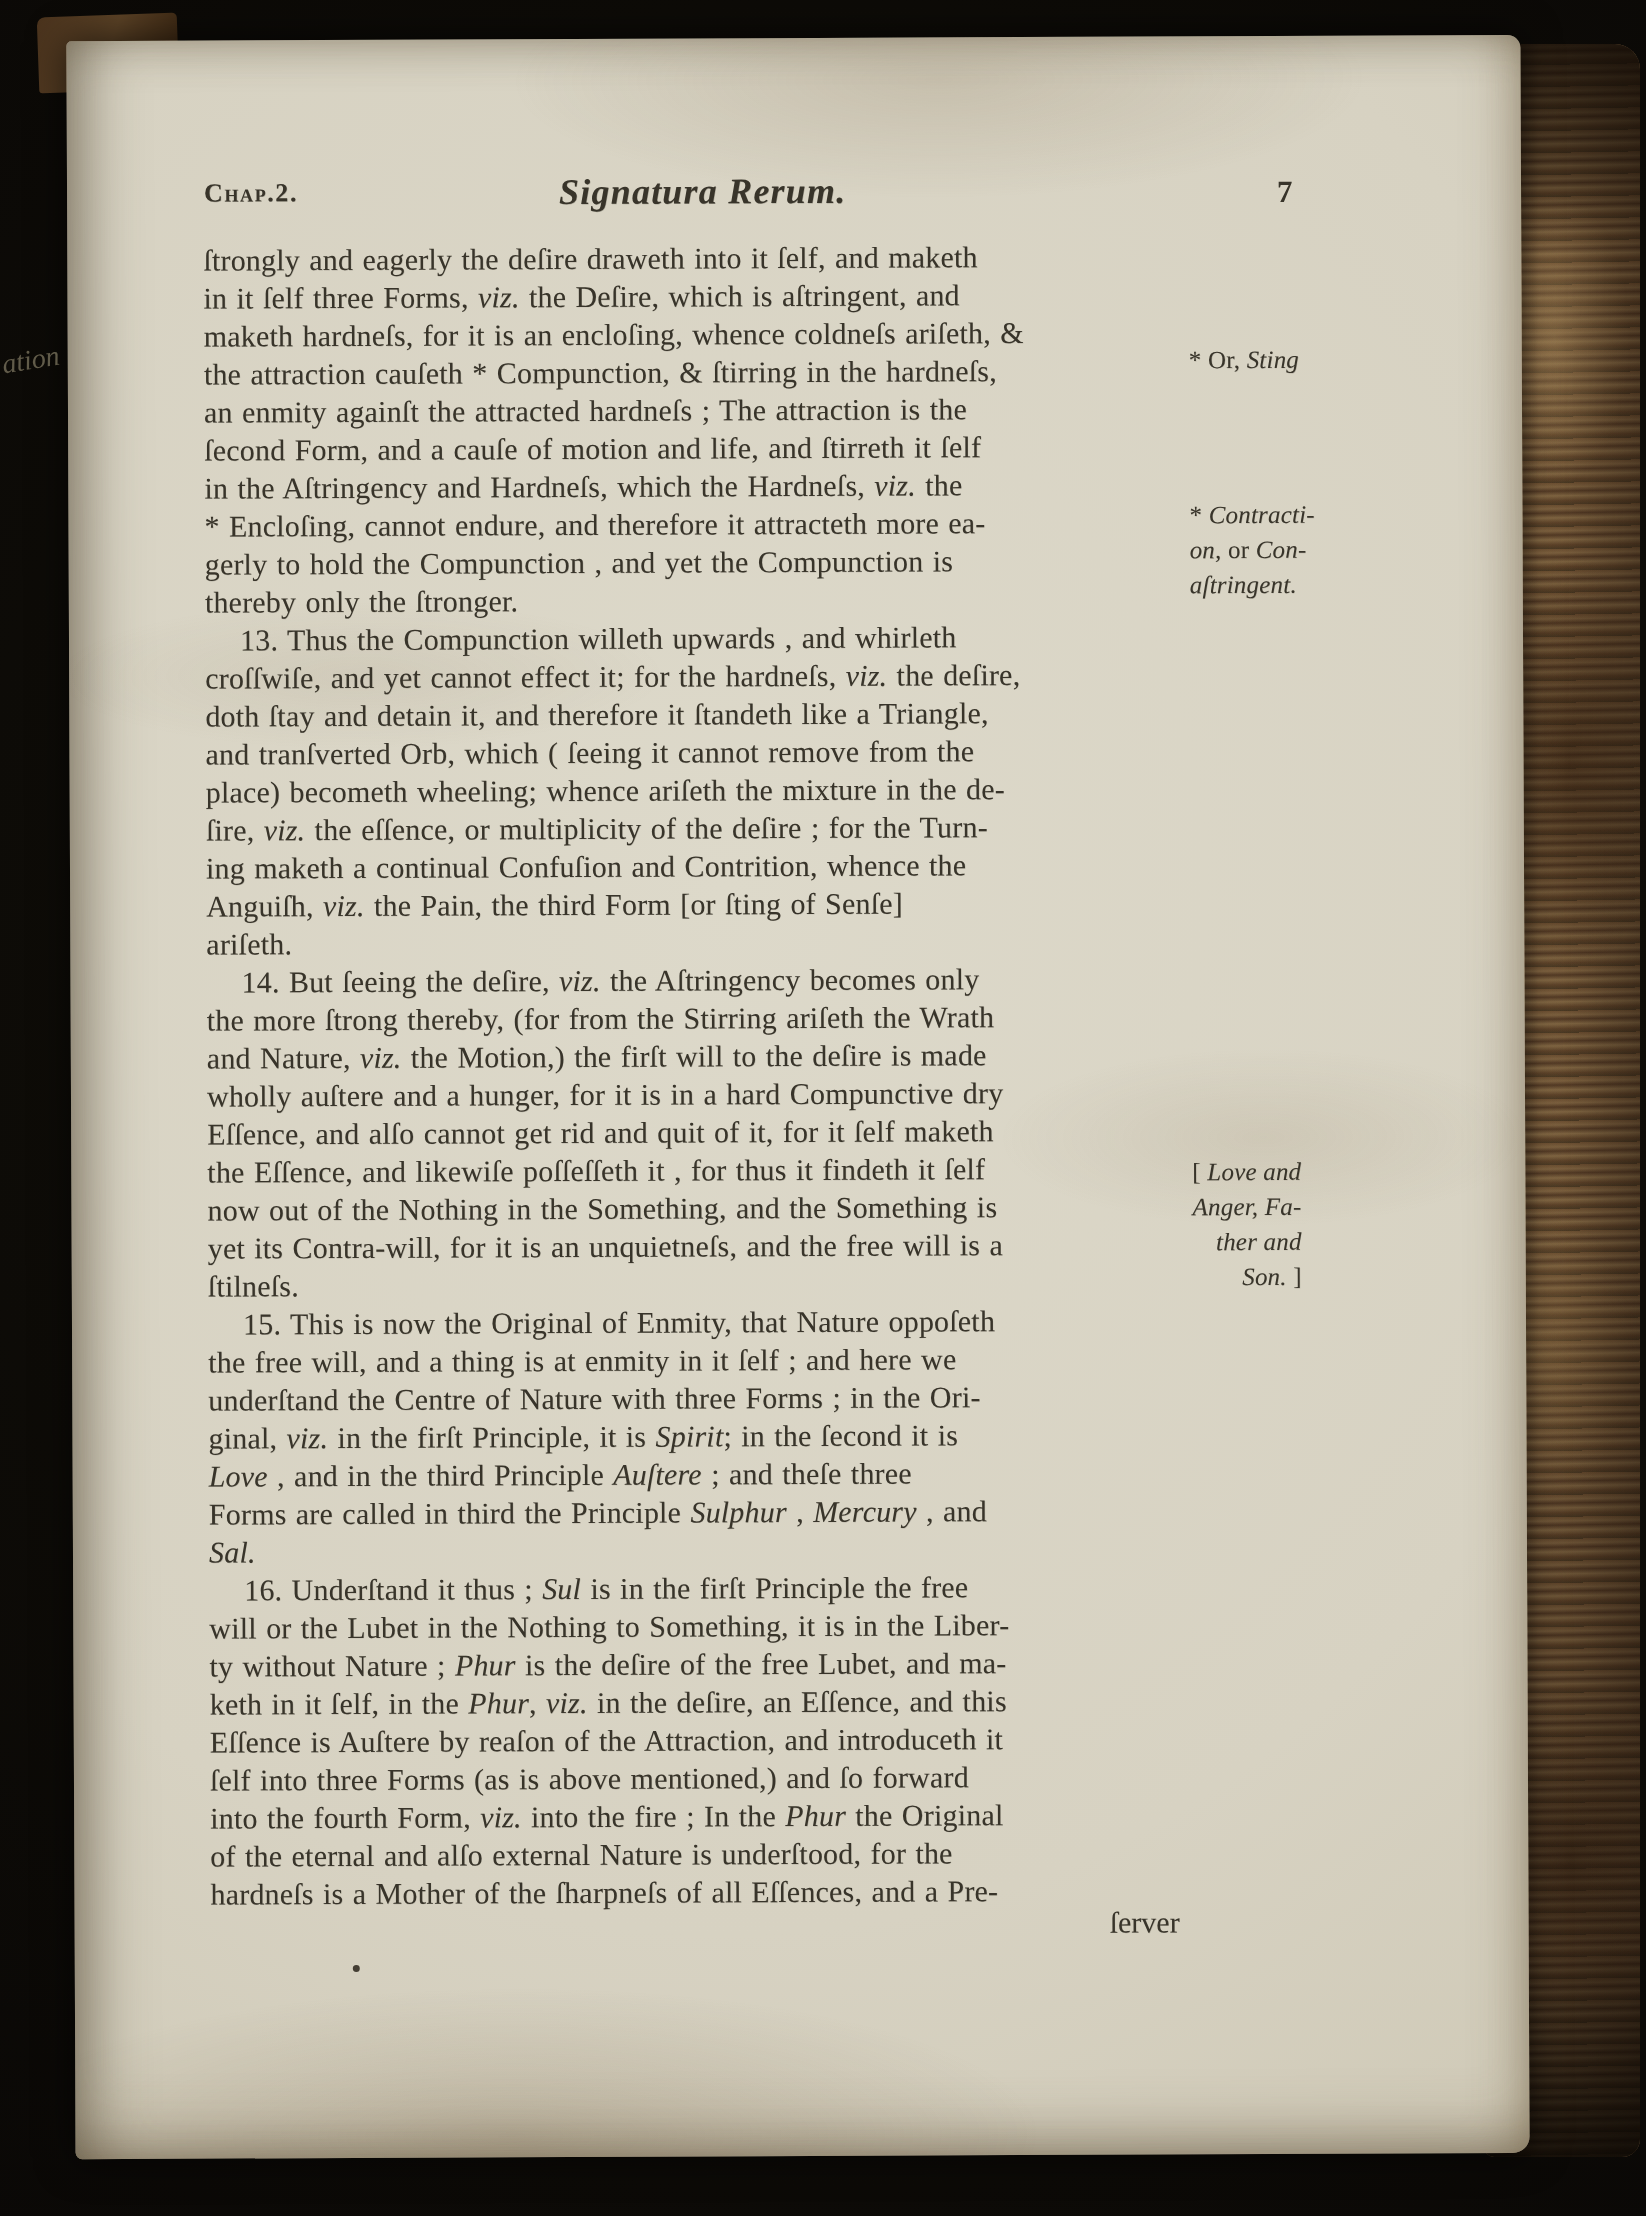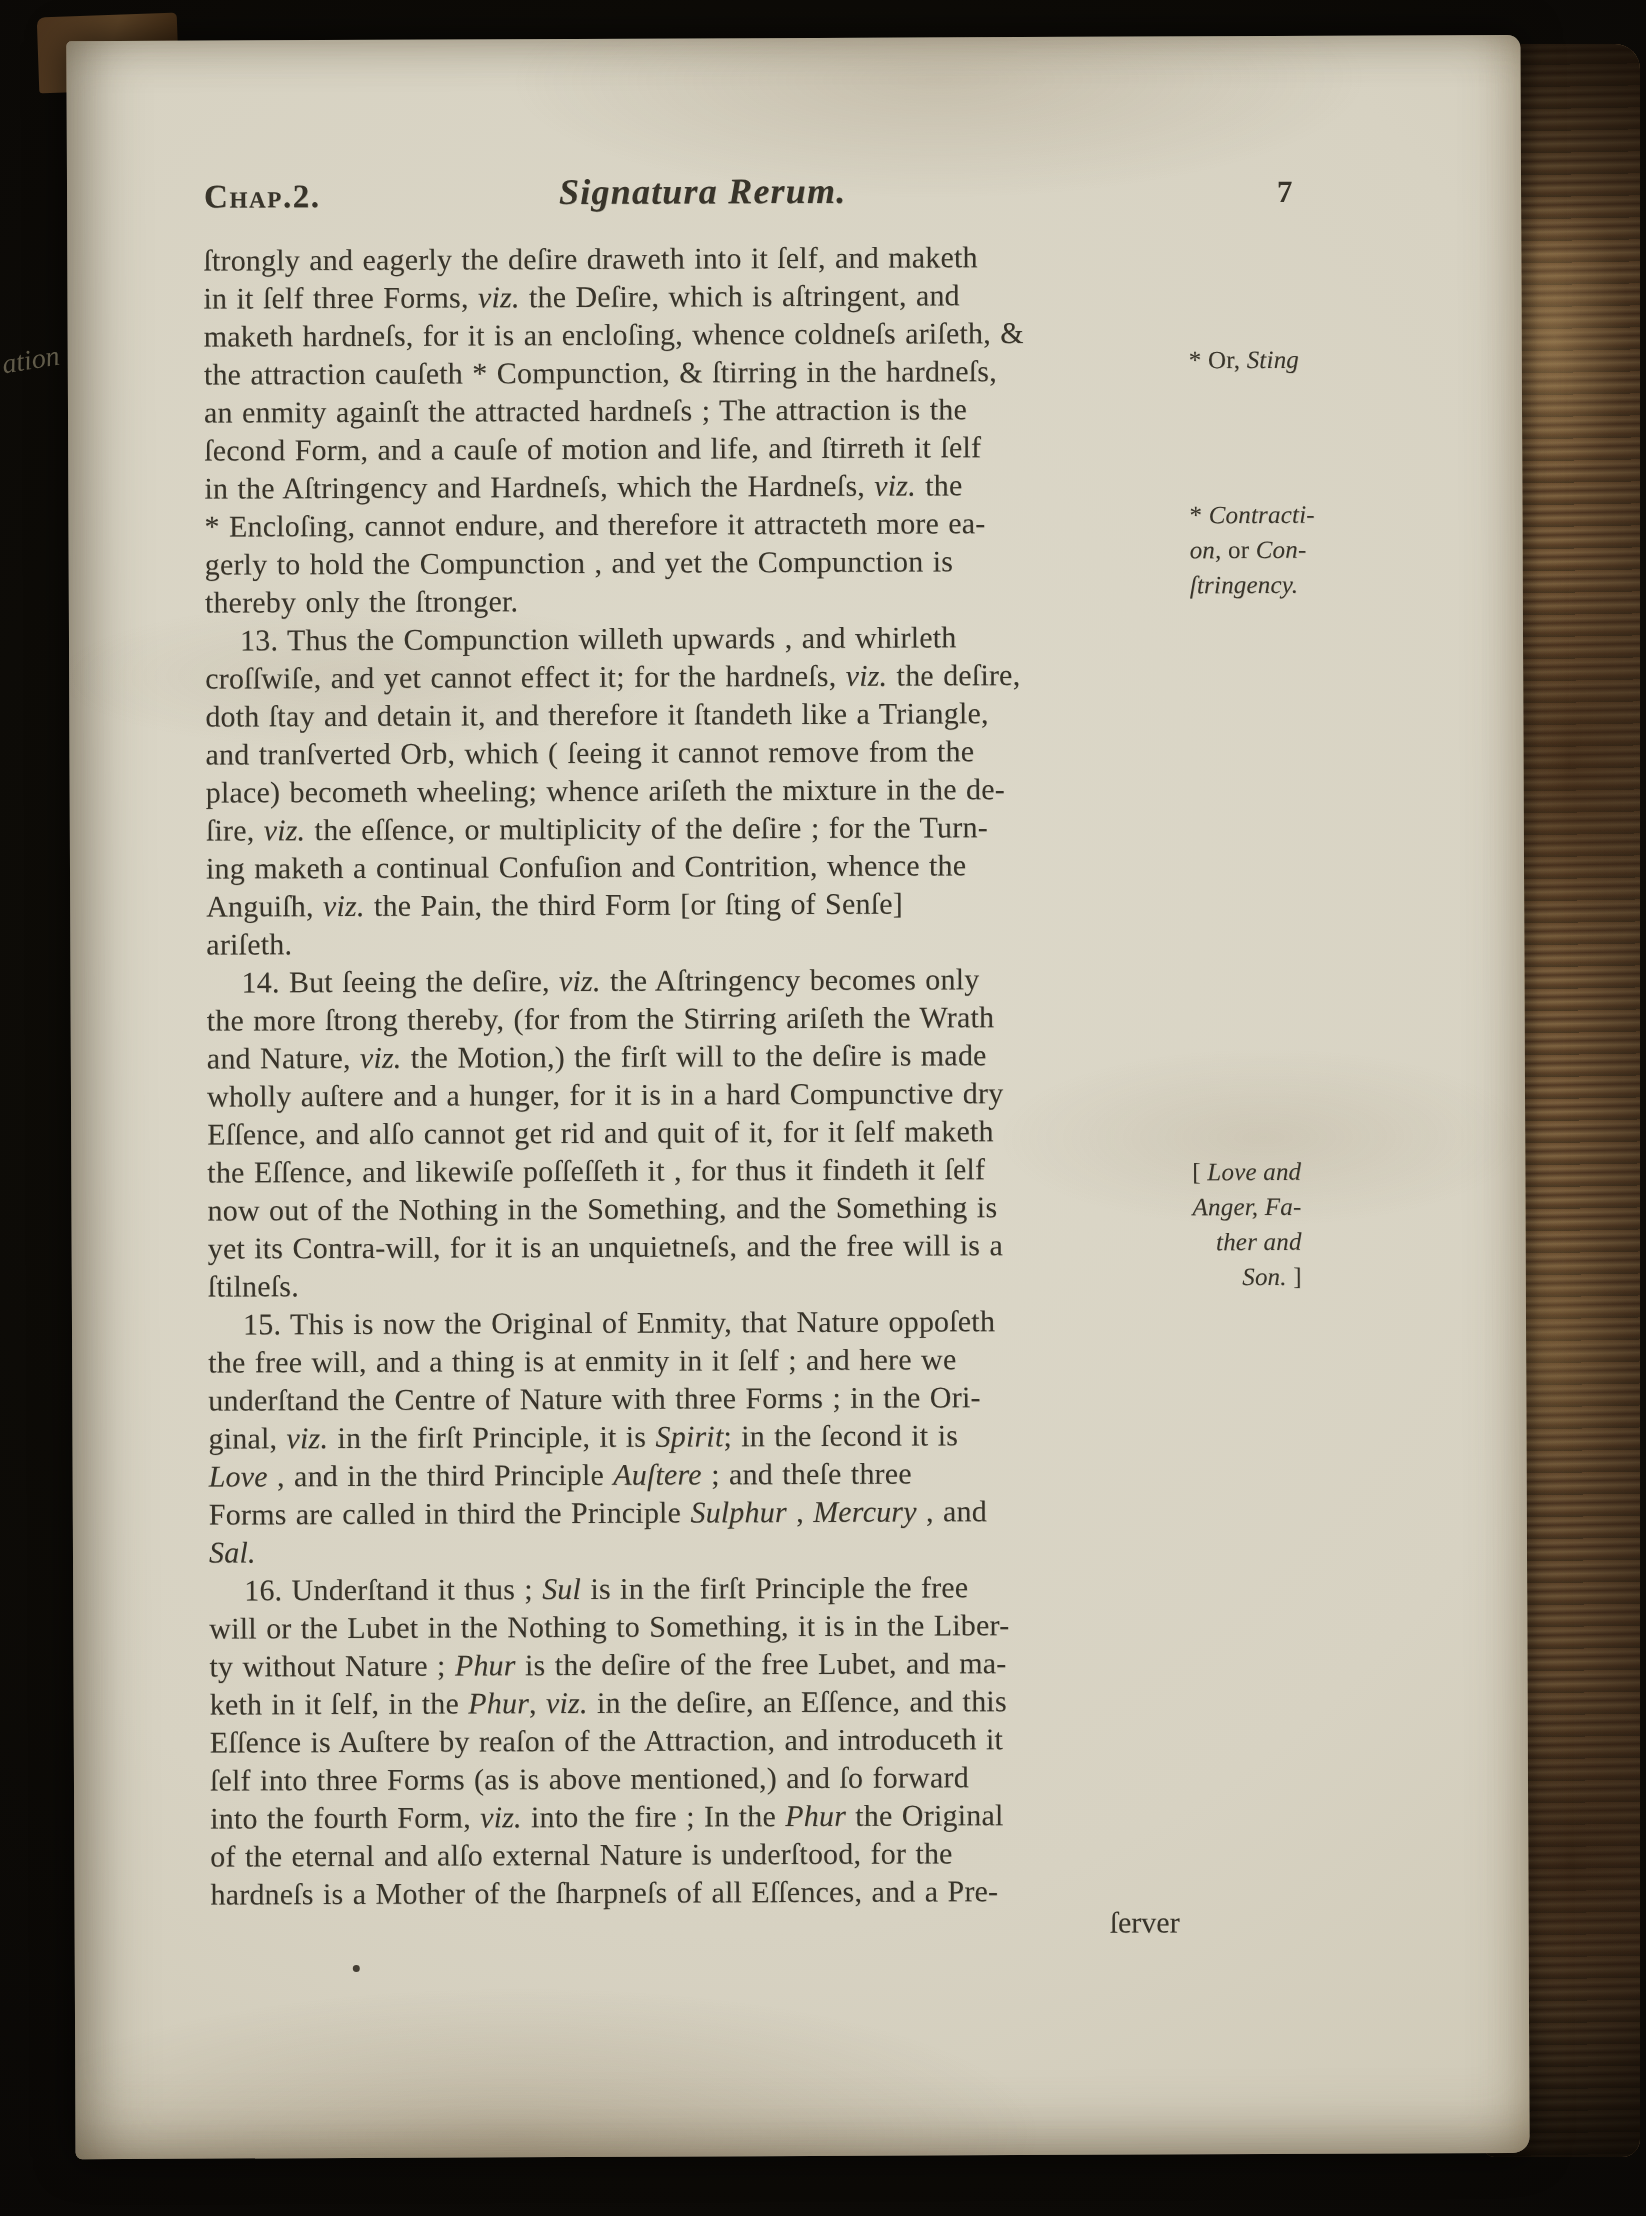--- a/index.html
+++ b/index.html
@@ -75,21 +75,21 @@
     background:
       radial-gradient(42% 8% at 60% 2%, rgba(120,100,70,0.18), transparent 70%),
       radial-gradient(52% 10% at 30% 99%, rgba(110,90,60,0.22), transparent 70%),
       radial-gradient(26% 6% at 82% 52%, rgba(130,110,80,0.12), transparent 70%),
       radial-gradient(30% 5% at 20% 30%, rgba(125,108,78,0.10), transparent 70%);
   }
 
   
   .chap {
     position: absolute; left: 137px; top: 138px;
-    font-size: 33px; font-weight: 700;
+    font-size: 26px; font-weight: 700;
     font-variant: small-caps; letter-spacing: 1.6px;
     text-shadow: 0.5px 0.5px 0 rgba(56,52,42,0.3);
     text-align: center;
   }
   .running-title {
     position: absolute; left: 492px; top: 132px;
     font-size: 36px; font-weight: 700; font-style: italic;
     letter-spacing: 1.2px;
     text-shadow: 0.5px 0.5px 0 rgba(56,52,42,0.3);
   }
@@ -214,21 +214,21 @@
         <div class="line">hardneſs is a Mother of the ſharpneſs of all Eſſences, and a Pre-</div>
       </div>
 
     <div class="margin-notes" id="margin-notes">
         <div class="margin-note note-0">
           <div class="note-line">* Or, <i>Sting</i></div>
         </div>
         <div class="margin-note note-1">
           <div class="note-line">* <i>Contracti-</i></div>
           <div class="note-line"><i>on,</i> or <i>Con-</i></div>
-          <div class="note-line"><i>ſtringency.</i></div>
+          <div class="note-line"><i>aſtringent.</i></div>
         </div>
         <div class="margin-note note-2">
           <div class="note-line">[ <i>Love and</i></div>
           <div class="note-line"><i>Anger, Fa-</i></div>
           <div class="note-line"><i>ther and</i></div>
           <div class="note-line"><i>Son.</i> ]</div>
         </div>
       </div>
 
     <div class="catchword">ſerver</div>

